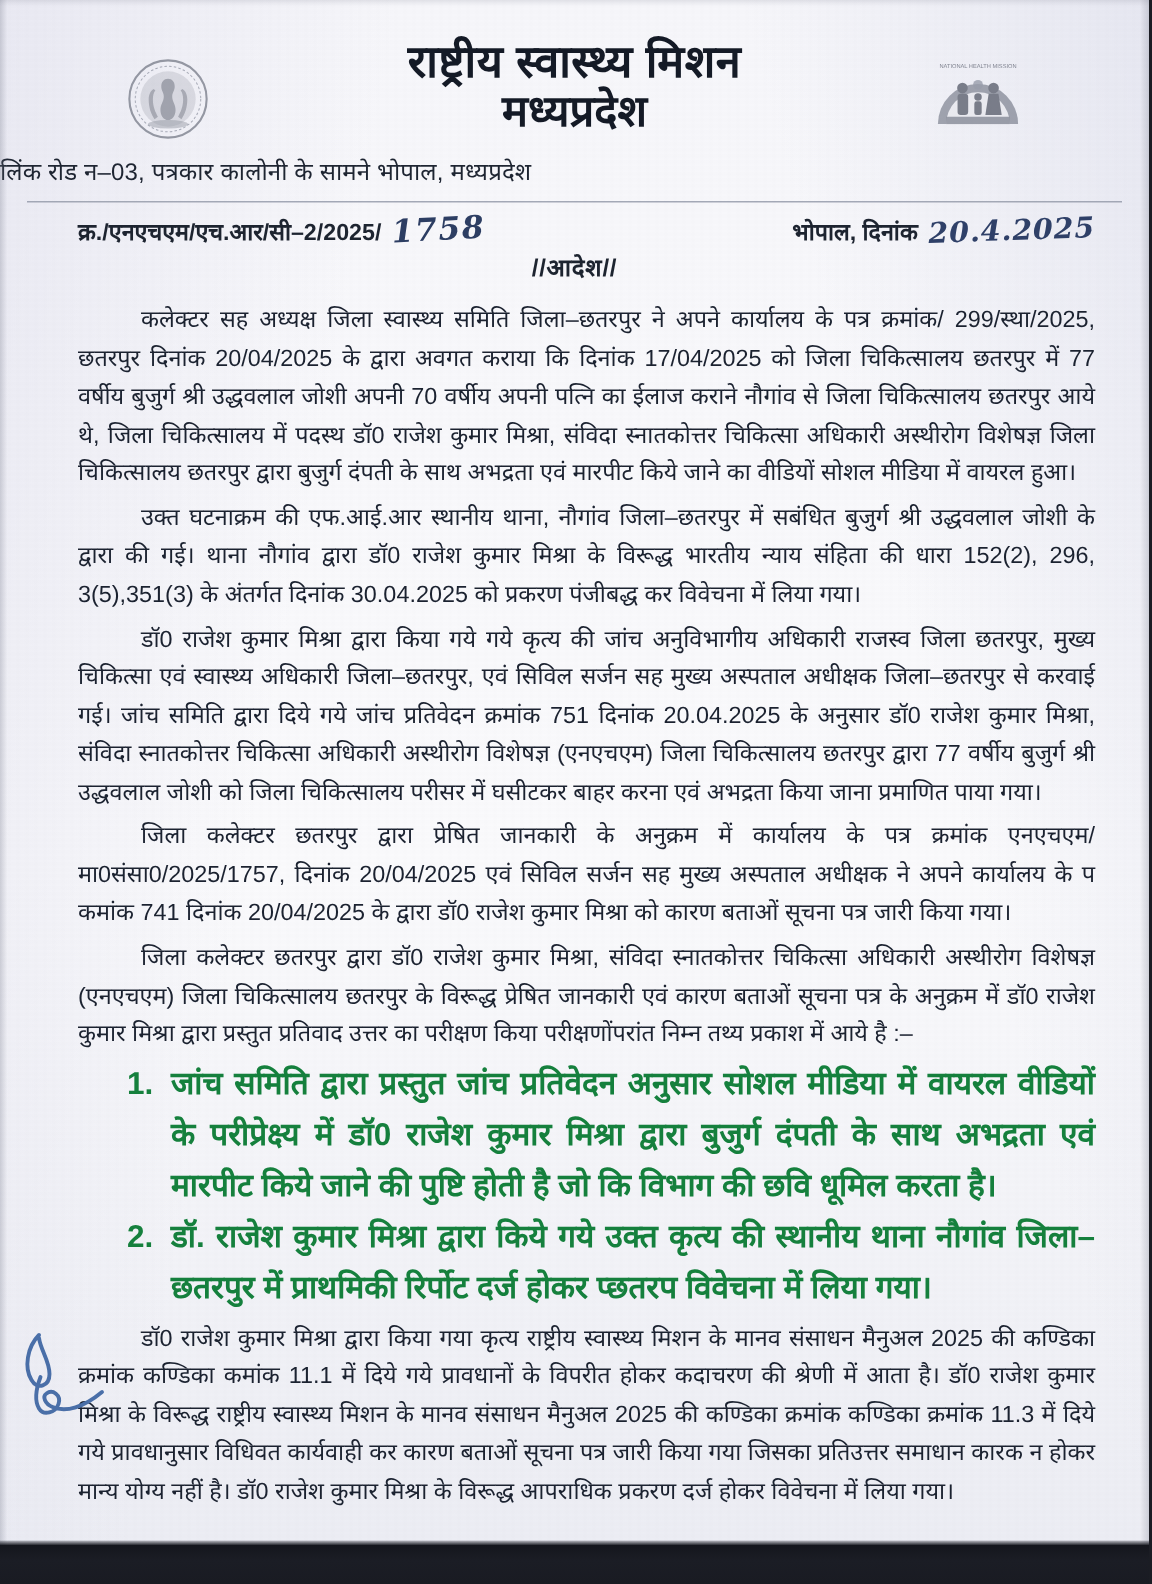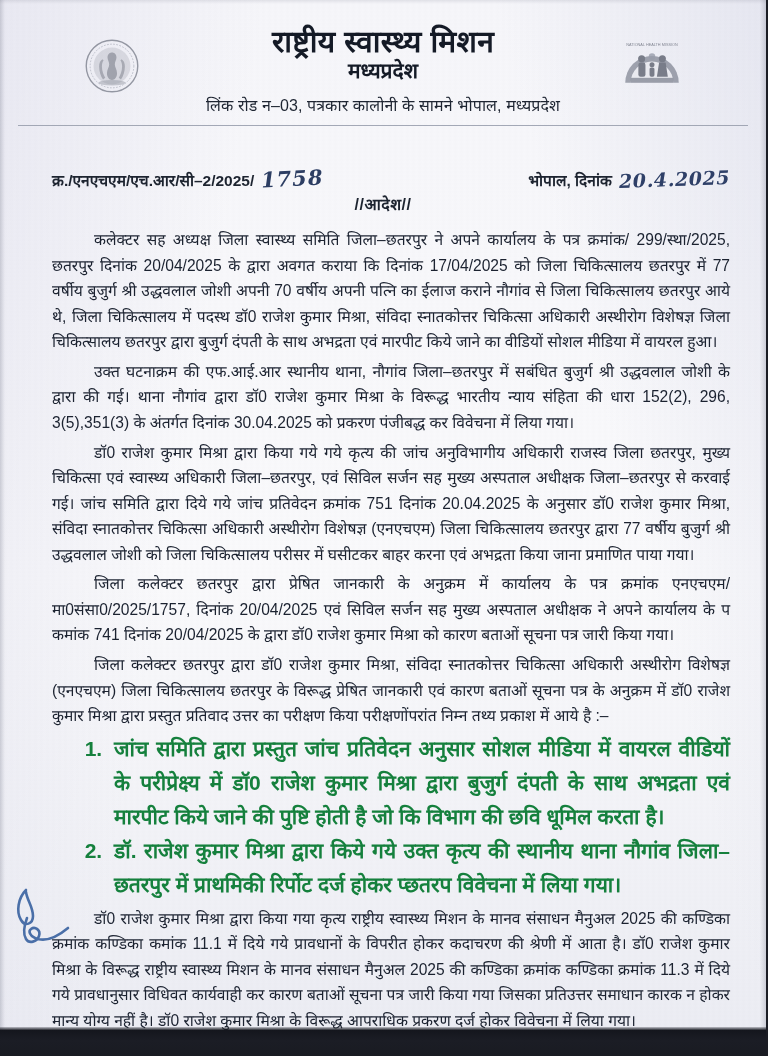--- a/index.html
+++ b/index.html
@@ -70,46 +70,45 @@
     text-align: center;
     padding-top: 24px;
     font-size: 30px;
     font-weight: 700;
     line-height: 1.18;
     letter-spacing: .3px;
     color: #141a26;
   }
   .org-state {
     text-align: center;
-    font-size: 21px;
+    font-size: 29px;
     font-weight: 700;
     line-height: 1.15;
     color: #141a26;
   }
   .org-address {
-    text-align: center;
     margin-top: 10px;
     font-size: 16px;
     font-weight: 500;
     color: #1e2532;
     letter-spacing: .1px;
   }
   .rule {
     margin: 9px 18px 0 18px;
     height: 0;
     border-top: 1.6px solid #9aa0ae;
     opacity: .9;
   }
 
   
   .ref-row {
     display: flex;
     justify-content: space-between;
     align-items: flex-end;
-    margin: 34px 36px 0 52px;
+    margin: 8px 36px 0 52px;
     font-size: 15.5px;
     font-weight: 600;
     text-align: center;
   }
   .ref-left, .ref-right {
     display: flex;
     align-items: baseline;
     gap: 7px;
     white-space: nowrap;
   }

